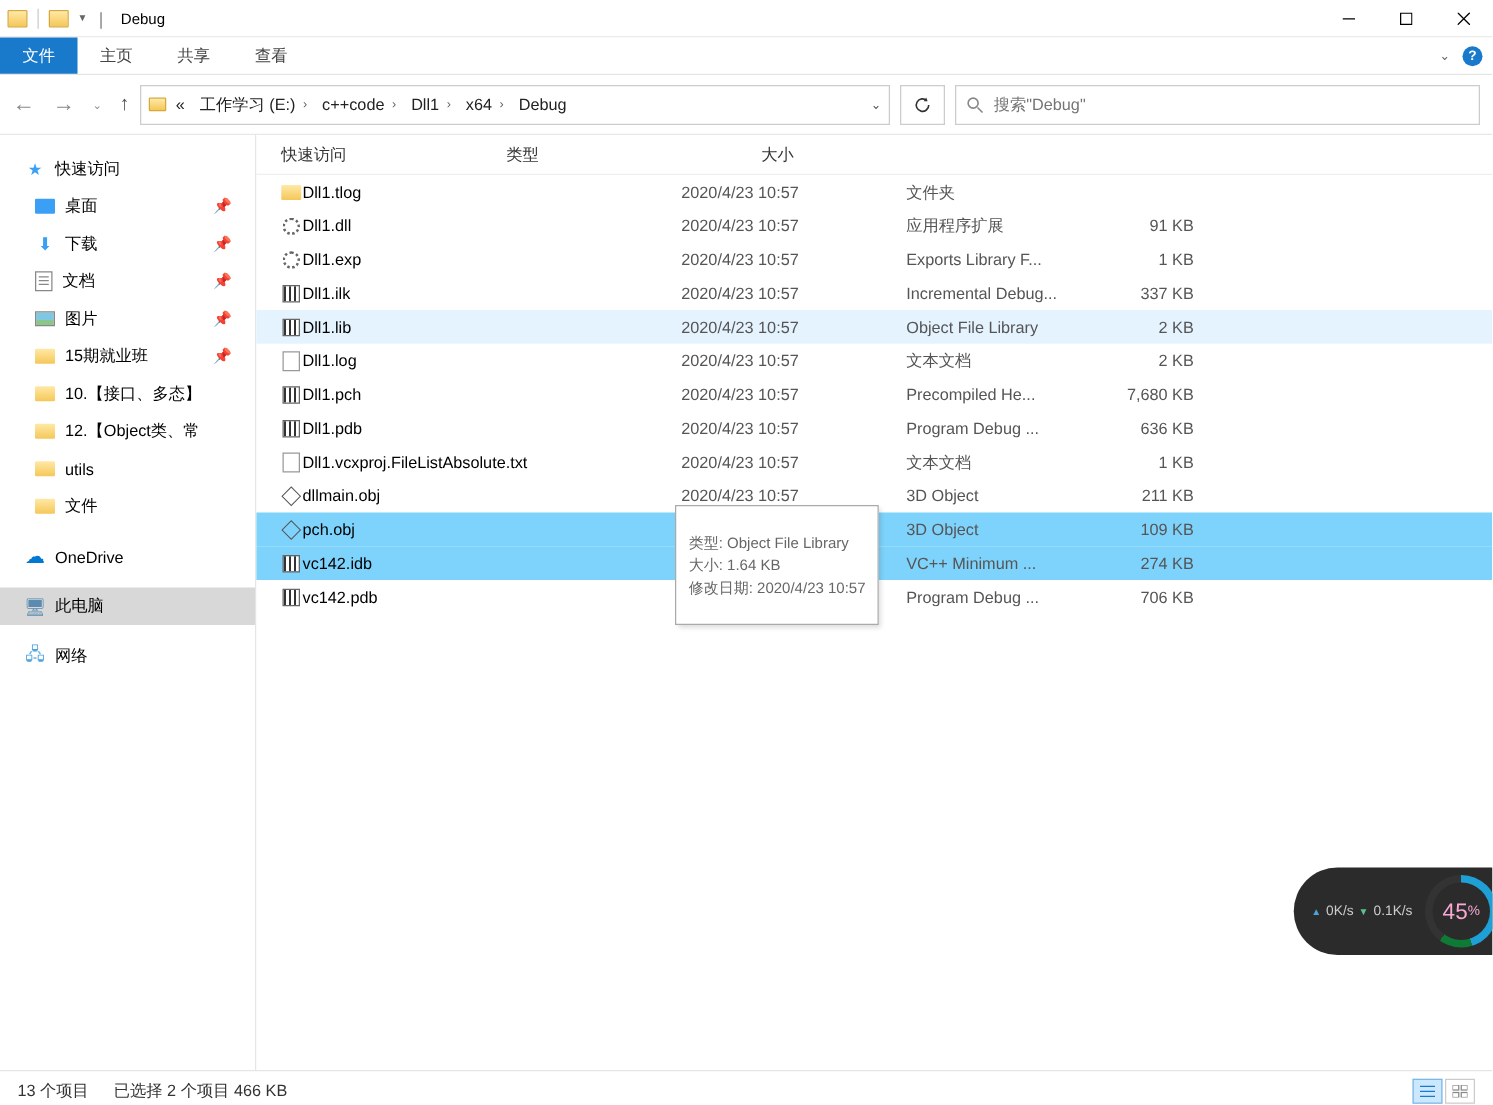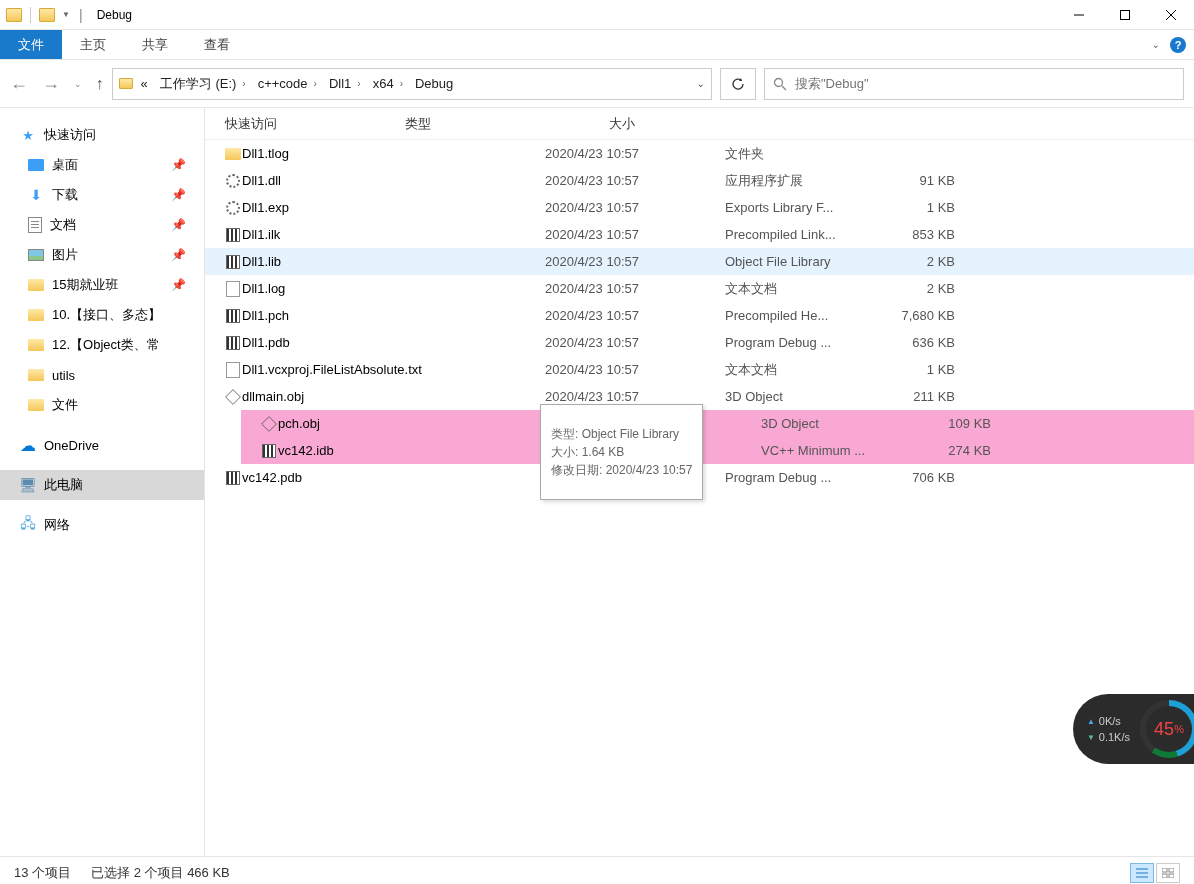--- a/index.html
+++ b/index.html
@@ -62,21 +62,21 @@
 
 .filepane { flex: 1; overflow: hidden; position: relative; }
 .columns { display: flex; height: 32px; align-items: center; border-bottom: 1px solid #eee; font-size: 13px; color: #333; padding-left: 20px; }
 .col-name { width: 320px; position: relative; }
 .col-date { width: 180px; }
 .col-type { width: 150px; }
 .col-size { width: 90px; text-align: right; padding-right: 10px; }
 .sort-ind { position: absolute; left: 140px; top: -2px; font-size: 9px; color: #888; }
 .filelist { }
 .file-row { display: flex; align-items: center; height: 27px; padding-left: 20px; font-size: 13px; }
-.file-row.selected { background: #f9a8d4; margin-left: 36px; }
+.file-row.selected { background: #7dd3fc; }
 .file-row.hover { background: #e5f3ff; }
 .file-row .fname { width: 320px; display: flex; align-items: center; gap: 1px; }
 .file-row .fdate { width: 180px; color: #555; }
 .file-row .ftype { width: 150px; color: #555; white-space: nowrap; overflow: hidden; text-overflow: ellipsis; }
 .file-row .fsize { width: 90px; text-align: right; padding-right: 10px; color: #555; }
 .file-ico { width: 16px; height: 16px; display: inline-flex; align-items: center; justify-content: center; flex-shrink: 0; }
 .fi-folder { width: 16px; height: 12px; background: linear-gradient(#ffe9a6,#f5c759); border-radius: 1px; }
 .fi-gear { width: 14px; height: 14px; border: 2px dotted #666; border-radius: 50%; }
 .fi-bin { width: 14px; height: 14px; background: repeating-linear-gradient(90deg,#333,#333 2px,#fff 2px,#fff 4px); border: 1px solid #666; }
 .fi-txt { width: 14px; height: 16px; background: #fff; border: 1px solid #999; }
@@ -87,26 +87,26 @@
 
 
 .statusbar { height: 32px; border-top: 1px solid #e5e5e5; display: flex; align-items: center; padding: 0 14px; font-size: 13px; color: #333; gap: 20px; }
 .statusbar .spacer { flex: 1; }
 .view-toggle { display: flex; gap: 2px; }
 .vt-btn { width: 24px; height: 20px; border: 1px solid #ccc; display: flex; align-items: center; justify-content: center; }
 .vt-btn.active { background: #cce8ff; border-color: #7ab8e6; }
 
 
 .netwidget { position: absolute; right: 0; bottom: 120px; height: 70px; display: flex; align-items: center; background: #2b2b2b; border-radius: 35px 0 0 35px; padding: 6px 0 6px 14px; color: #ccc; font-size: 11px; gap: 10px; }
-.netwidget .speeds { display: flex; flex-direction: column; gap: 4px; }
+.netwidget .speeds { display: flex; flex-direction: row; gap: 4px; }
 .netwidget .sp { display: flex; align-items: center; gap: 4px; }
 .netwidget .up::before { content: "▲"; color: #4aa3df; font-size: 8px; }
 .netwidget .dn::before { content: "▼"; color: #5ac18e; font-size: 8px; }
 .netwidget .circle { width: 58px; height: 58px; border-radius: 50%; background: conic-gradient(#1ea0d6 0 45%, #0e7a36 45% 60%, #333 60% 100%); display: flex; align-items: center; justify-content: center; margin-right: -4px; }
-.netwidget .circle-inner { width: 46px; height: 46px; border-radius: 50%; background: #2b2b2b; display: flex; align-items: center; justify-content: center; font-size: 18px; color: #ef4444; }
+.netwidget .circle-inner { width: 46px; height: 46px; border-radius: 50%; background: #2b2b2b; display: flex; align-items: center; justify-content: center; font-size: 18px; color: #f9a8d4; }
 .pct-sm { font-size: 11px; }
 </style>
 </head>
 <body>
 
 <div class="titlebar">
   <div class="titlebar-left">
     <span class="folder-ico"></span>
     <span class="qat-sep"></span>
     <span class="folder-ico"></span>
@@ -300,22 +300,22 @@
           <div class="fsize">1 KB</div>
         </div>
         <div class="file-row">
           <div class="fname">
             <span class="file-ico">
               <span class="fi-bin"></span>
             </span>
             <span>Dll1.ilk</span>
           </div>
           <div class="fdate">2020/4/23 10:57</div>
-          <div class="ftype">Precompiled Link...</div>
-          <div class="fsize">853 KB</div>
+          <div class="ftype">Incremental Debug...</div>
+          <div class="fsize">337 KB</div>
         </div>
         <div class="file-row hover">
           <div class="fname">
             <span class="file-ico">
               <span class="fi-bin"></span>
             </span>
             <span>Dll1.lib</span>
           </div>
           <div class="fdate">2020/4/23 10:57</div>
           <div class="ftype">Object File Library</div>

